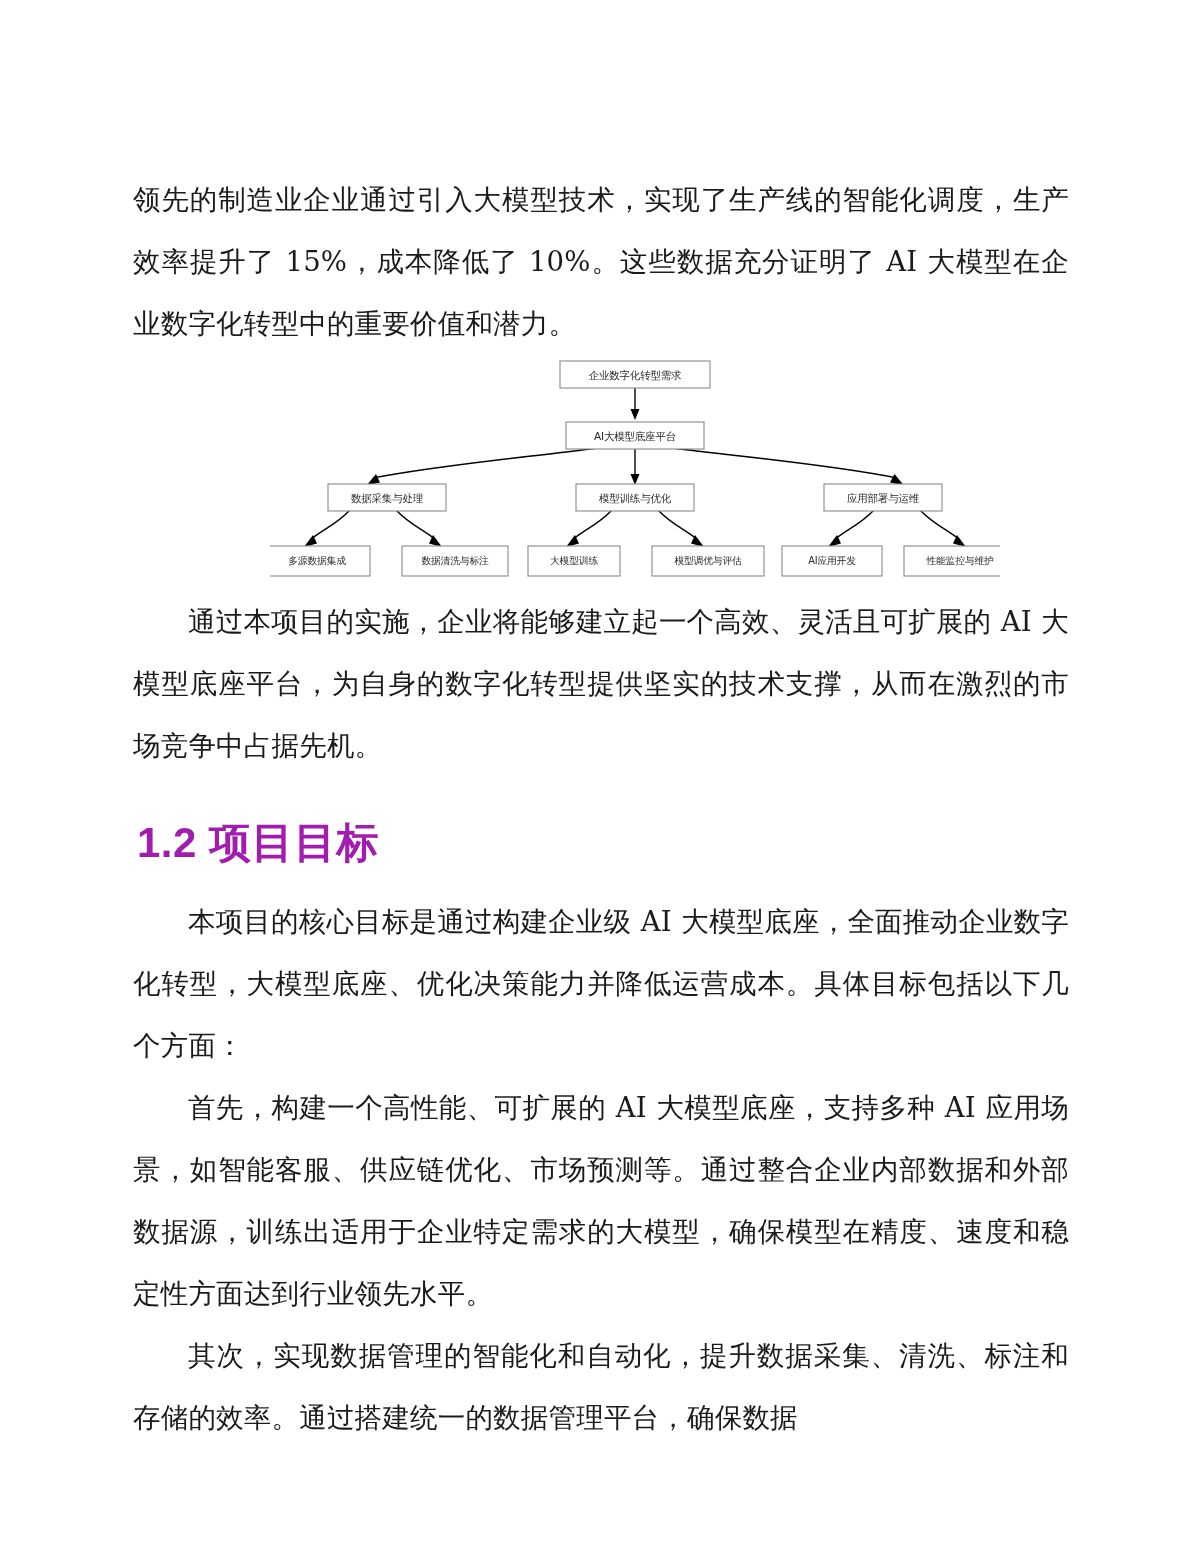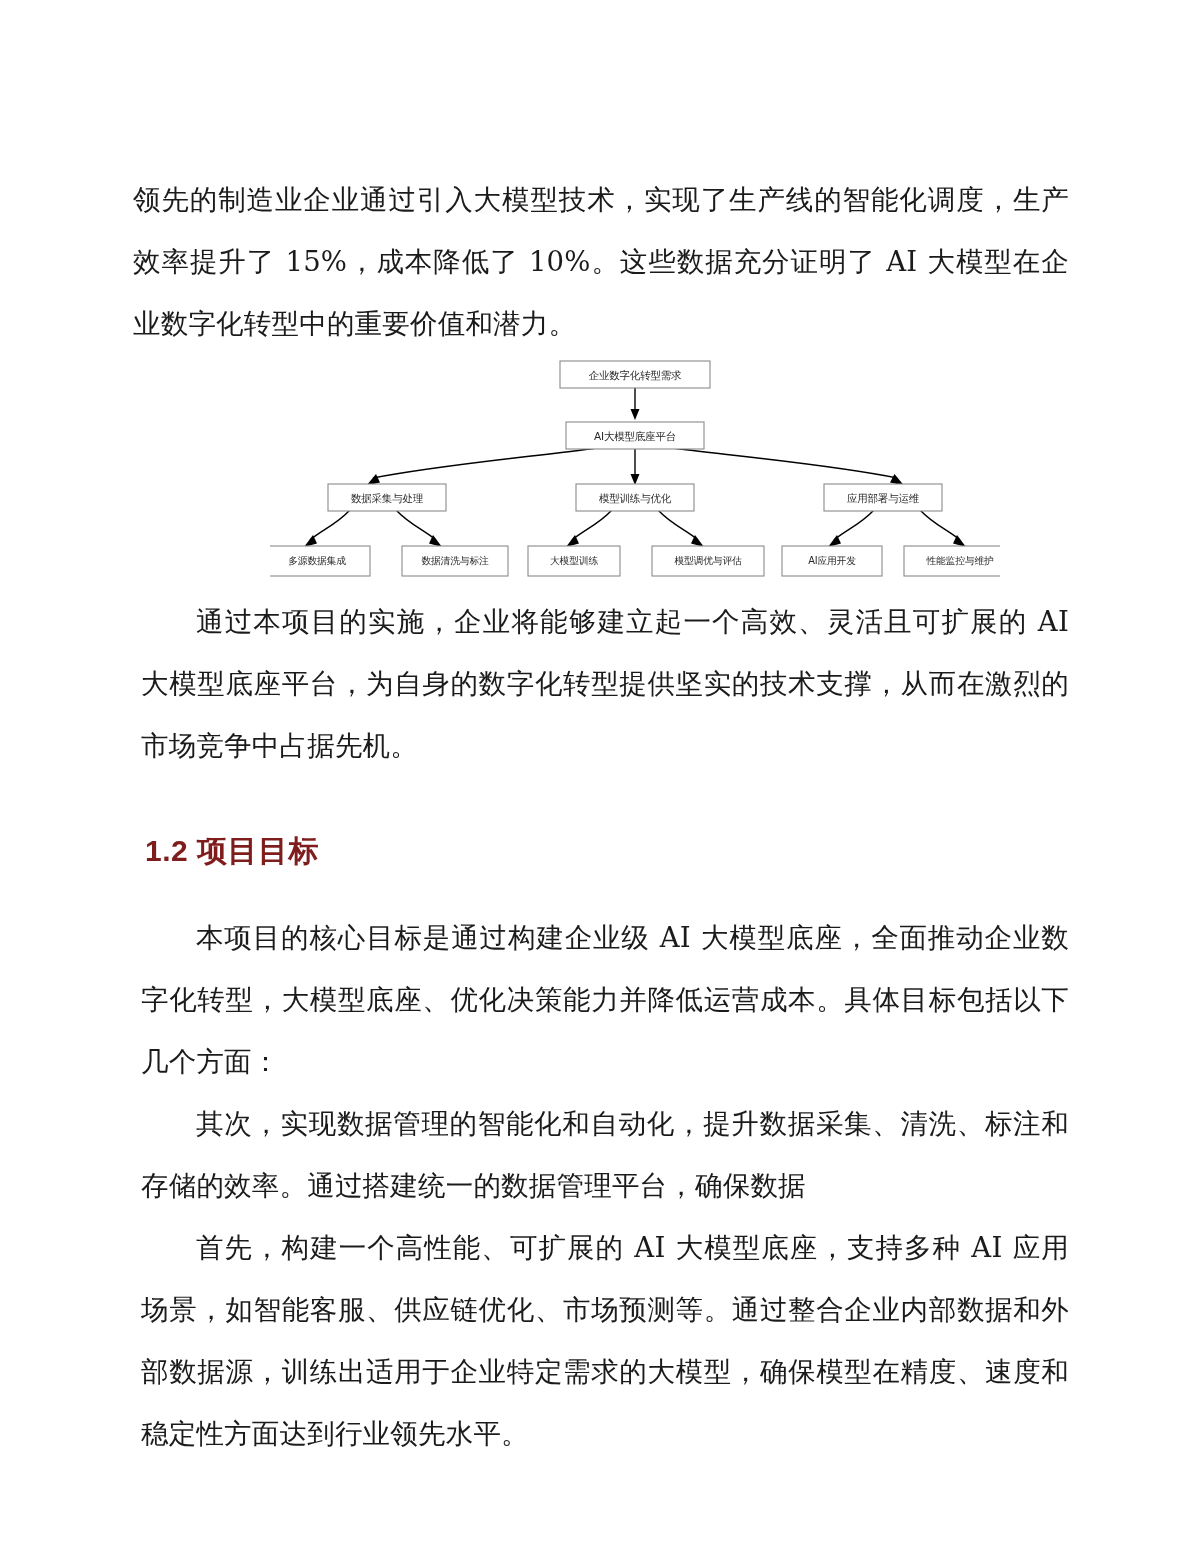--- a/index.html
+++ b/index.html
@@ -36,29 +36,28 @@
     font-size: 27.5px;
     line-height: 62px;
     color: #1b1b1b;
     text-align: justify;
     text-justify: inter-ideograph;
     letter-spacing: 0.2px;
     word-spacing: 0.5px;
   }
   p.indent {
     text-indent: 2em;
-    margin-left: 8px;
   }
   .h2 {
-    margin: 12px;
+    margin: 4px;
     font-family: "Liberation Sans", sans-serif;
     font-weight: bold;
-    font-size: 30px;
+    font-size: 42px;
     line-height: 50px;
-    color: #7f1d1d;
+    color: #a21caf;
     letter-spacing: 0.5px;
   }
   .spacer-para-1 { height: 168px; }
 
   
   .diagram-wrap {
     position: absolute;
     left: 270px;
     top: 352px;
     width: 730px;
@@ -110,23 +109,23 @@
     <p class="body-para indent">通过本项目的实施，企业将能够建立起一个高效、灵活且可扩展的 AI 大模型底座平台，为自身的数字化转型提供坚实的技术支撑，从而在激烈的市场竞争中占据先机。</p>
 
     <div style="height:38px"></div>
 
     <h2 class="h2">1.2 项目目标</h2>
 
     <div style="height:18px"></div>
 
     <p class="body-para indent">本项目的核心目标是通过构建企业级 AI 大模型底座，全面推动企业数字化转型，大模型底座、优化决策能力并降低运营成本。具体目标包括以下几个方面：</p>
 
+    <p class="body-para indent">首先，构建一个高性能、可扩展的 AI 大模型底座，支持多种 AI 应用场景，如智能客服、供应链优化、市场预测等。通过整合企业内部数据和外部数据源，训练出适用于企业特定需求的大模型，确保模型在精度、速度和稳定性方面达到行业领先水平。</p>
+
     <p class="body-para indent">其次，实现数据管理的智能化和自动化，提升数据采集、清洗、标注和存储的效率。通过搭建统一的数据管理平台，确保数据</p>
-
-    <p class="body-para indent">首先，构建一个高性能、可扩展的 AI 大模型底座，支持多种 AI 应用场景，如智能客服、供应链优化、市场预测等。通过整合企业内部数据和外部数据源，训练出适用于企业特定需求的大模型，确保模型在精度、速度和稳定性方面达到行业领先水平。</p>
   </div>
 
   <div class="diagram-wrap">
     <svg class="diagram-svg" viewBox="0 0 730 228" xmlns="http://www.w3.org/2000/svg">
 
       <g>
         <path class="edge" d="M 365 35 L 365 60"></path>
         <path class="edge-head" d="M 365 68 L 360.5 57 L 369.5 57 Z"></path>
       </g>
 

